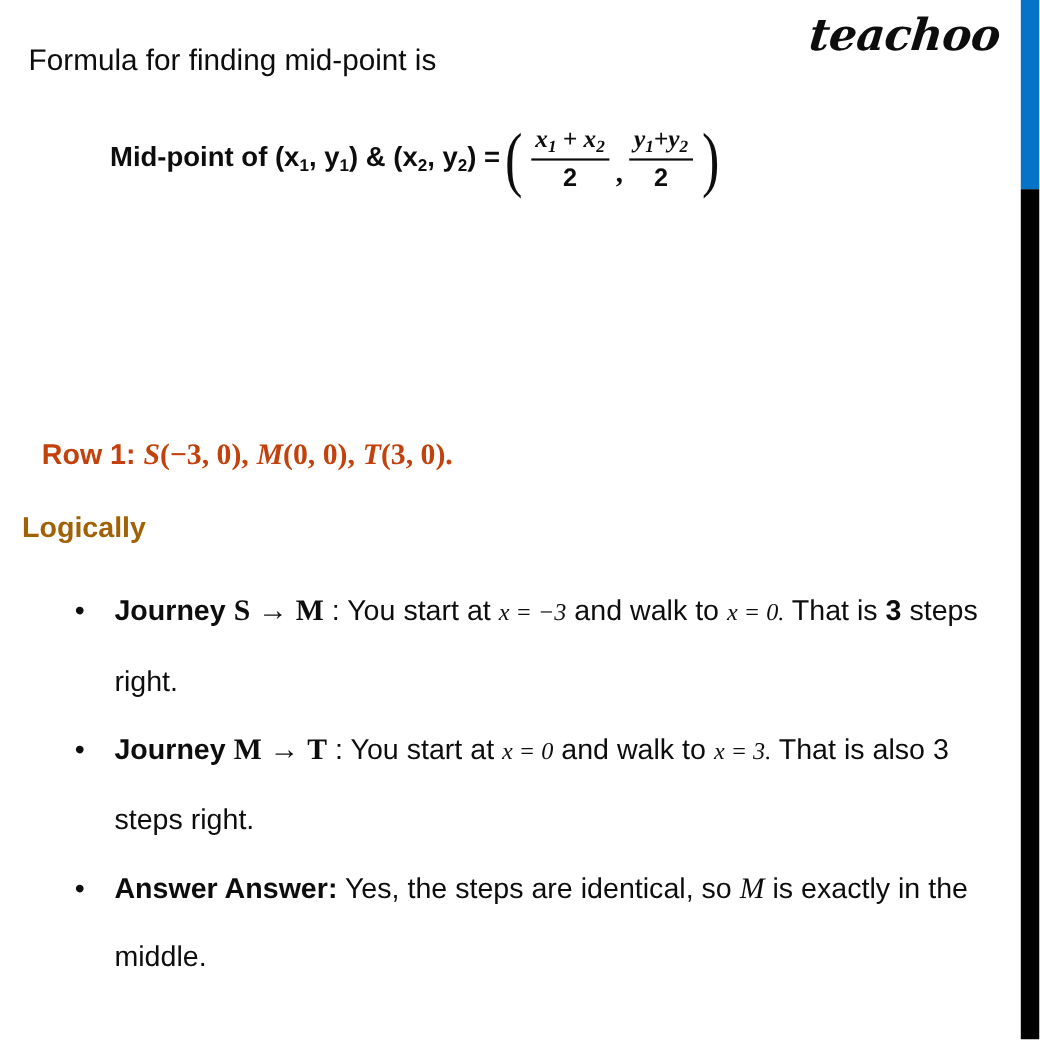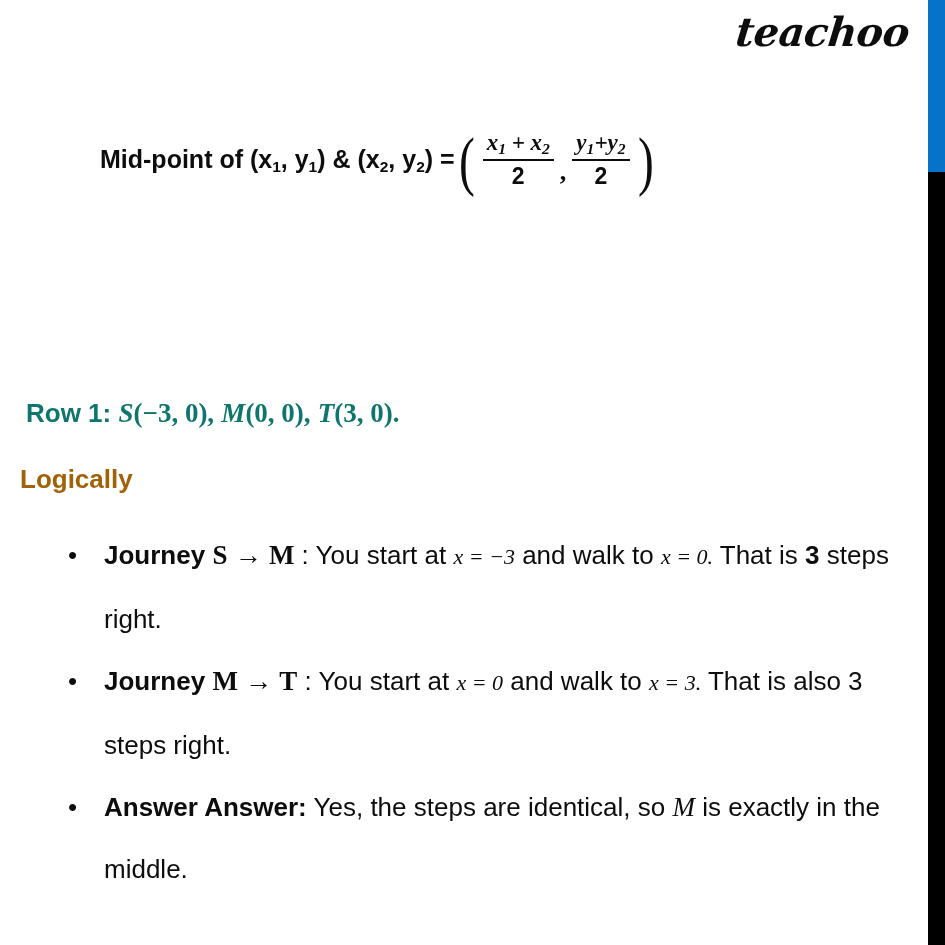--- a/index.html
+++ b/index.html
@@ -74,21 +74,20 @@
   .formula {
     position: absolute;
     left: 100px;
     top: 114px;
     display: flex;
     align-items: center;
     font-size: 25px;
     font-weight: 700;
     color: #0d0d0d;
     white-space: nowrap;
-    margin-top: 16px;
   }
   .formula .lead {
     font-family: "Liberation Sans", sans-serif;
     font-weight: 700;
     font-size: 25px;
   }
   .formula sub {
     font-size: 0.62em;
     vertical-align: -0.28em;
   }
@@ -136,25 +135,25 @@
     font-family: "Liberation Serif", serif;
     font-weight: 700;
     font-size: 26px;
     align-self: flex-end;
     padding-bottom: 4px;
     margin: 0 2px;
   }
 
   
   .row-heading {
-    left: 26px;
+    left: 38px;
     top: 398px;
     font-size: 26px;
     font-weight: 700;
-    color: #0f766e;
+    color: #c2410c;
   }
   .row-heading .mathv {
     font-family: "Liberation Serif", serif;
     font-style: italic;
     font-weight: 700;
     font-size: 27px;
   }
   .row-heading .mathn {
     font-family: "Liberation Serif", serif;
     font-style: normal;
@@ -218,20 +217,21 @@
 </head>
 <body>
 
 <div class="slide">
 
   <div class="edge-bar edge-bar-blue"></div>
   <div class="edge-bar edge-bar-black"></div>
 
   <div class="brand-logo">teachoo</div>
 
+  <div class="line intro-line">Formula for finding mid-point is</div>
 
   <div class="formula">
     <span class="lead"><span>Mid-point of (x</span><sub>1</sub><span>, y</span><sub>1</sub><span>) &amp; (x</span><sub>2</sub><span>, y</span><sub>2</sub><span>) =</span></span>
     <span class="paren">(</span>
     <span class="frac">
       <span class="num"><span>x</span><sub>1</sub><span> + </span><span>x</span><sub>2</sub></span>
       <span class="bar"></span>
       <span class="den">2</span>
     </span>
     <span class="comma">,</span>

